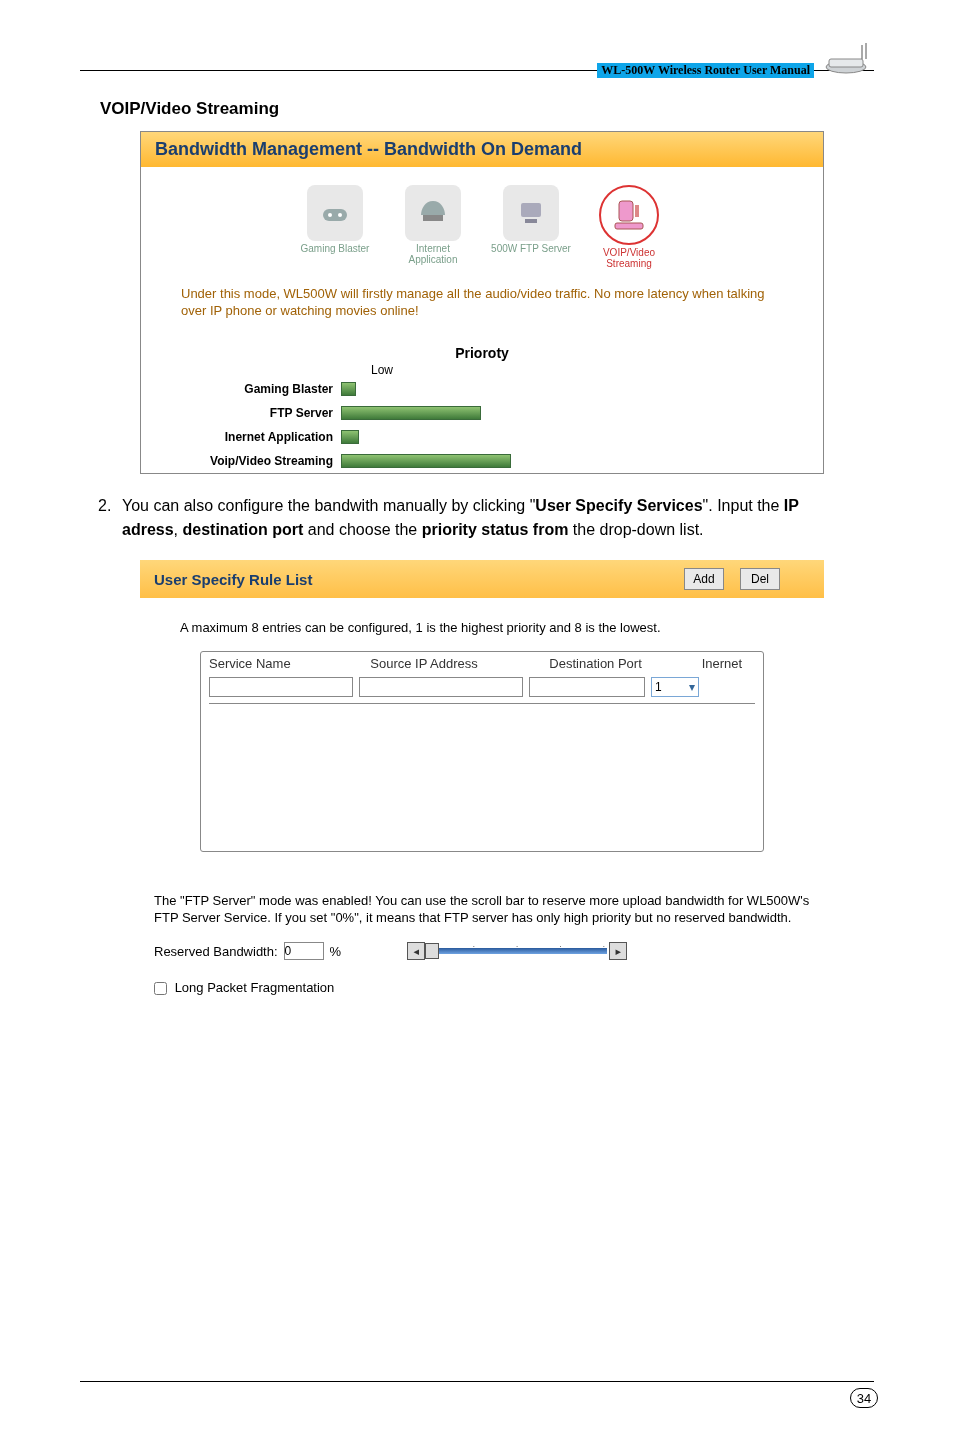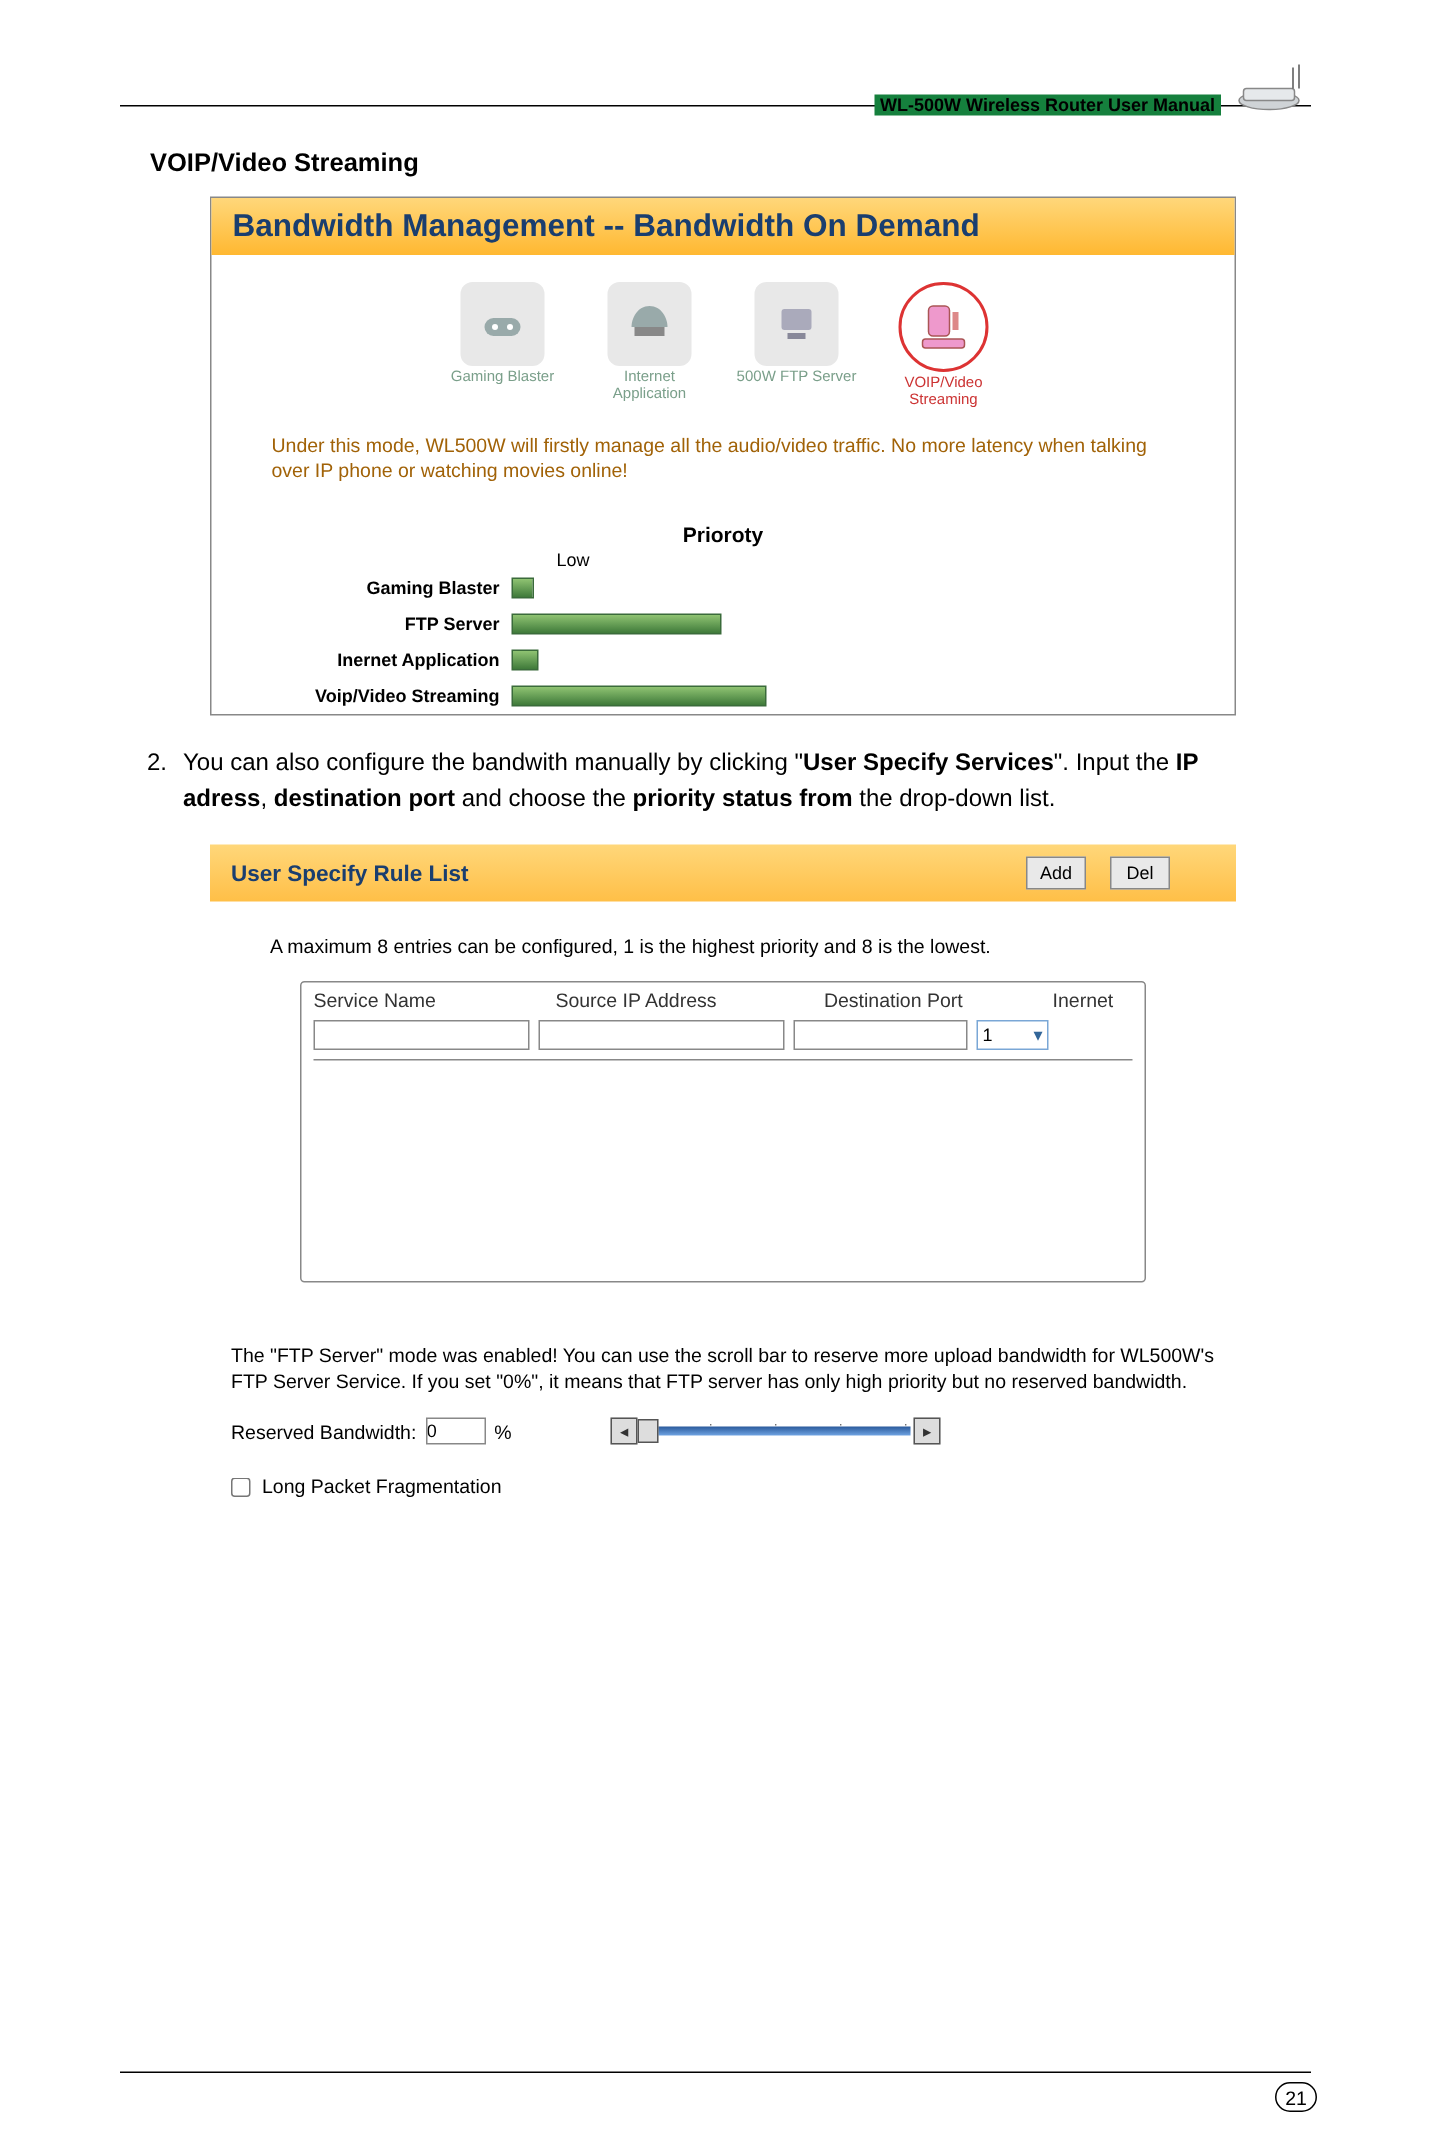--- a/index.html
+++ b/index.html
@@ -1,24 +1,24 @@
 <!DOCTYPE html>
 <html><head>
 <meta charset="utf-8">
 <style>
   * { box-sizing: border-box; margin: 0; padding: 0; }
   body { width: 954px; height: 1432px; background: #fff; font-family: Arial, Helvetica, sans-serif; color: #000; position: relative; }
   .page { padding: 50px 80px 0 80px; }
   .header-line { border-top: 1.5px solid #000; margin: 20px 0 6px; position: relative; }
-  .header-text { position: absolute; right: 60px; top: -8px; background: #15803d; padding: 0 4px; font-size: 12px; font-weight: bold; }
+  .header-text { position: absolute; right: 60px; top: -8px; background: #0ea5e9; padding: 0 4px; font-size: 12px; font-weight: bold; font-family: Liberation Serif, serif; }
   .router-icon { position: absolute; right: 0; top: -30px; width: 50px; height: 35px; }
   .router-icon svg { width: 100%; height: 100%; }
   .section-title { font-weight: bold; font-size: 17px; margin: 28px 0 12px 20px; }
   .screenshot-box { margin: 0 50px 20px 60px; border: 1px solid #888; background: #fff; }
-  .ss1-header { background: linear-gradient(#ffd77a,#ffb831); padding: 7px 14px; font-size: 21px; font-weight: bold; color: #1a3e6f; }
+  .ss1-header { background: linear-gradient(#ffd77a,#ffb831); padding: 7px 14px; font-size: 18px; font-weight: bold; color: #1a3e6f; }
   .mode-icons { display: flex; gap: 18px; justify-content: center; padding: 18px 0 10px; }
   .mode-icon { width: 80px; text-align: center; }
   .mode-icon .img { width: 56px; height: 56px; margin: 0 auto 2px; border-radius: 8px; display: flex; align-items: center; justify-content: center; filter: blur(0.3px); }
   .mode-icon .img.gray { background: #e8e8e8; }
   .mode-icon .img.sel { border: 2px solid #d33; border-radius: 30px; width: 60px; height: 60px; }
   .mode-icon .lbl { font-size: 10px; line-height: 11px; color: #3a6; }
   .mode-icon.muted .lbl { color: #7a9f8a; }
   .mode-icon.sel .lbl { color: #c33; }
   .mode-desc { font-size: 13px; color: #a16207; padding: 6px 40px 20px; line-height: 17px; }
   .priority-title { text-align: center; font-size: 14px; font-weight: bold; padding: 6px 0 2px; }
@@ -189,15 +189,15 @@
       </div>
       <div class="slider-btn">▸</div>
     </div>
   </div>
   <div class="lpf-line">
     <input type="checkbox" style="">
     <span>Long Packet Fragmentation</span>
   </div>
 
   <div class="footer-line">
-    <div class="page-num">21</div>
+    <div class="page-num">34</div>
   </div>
 </div>
 
 </body></html>

